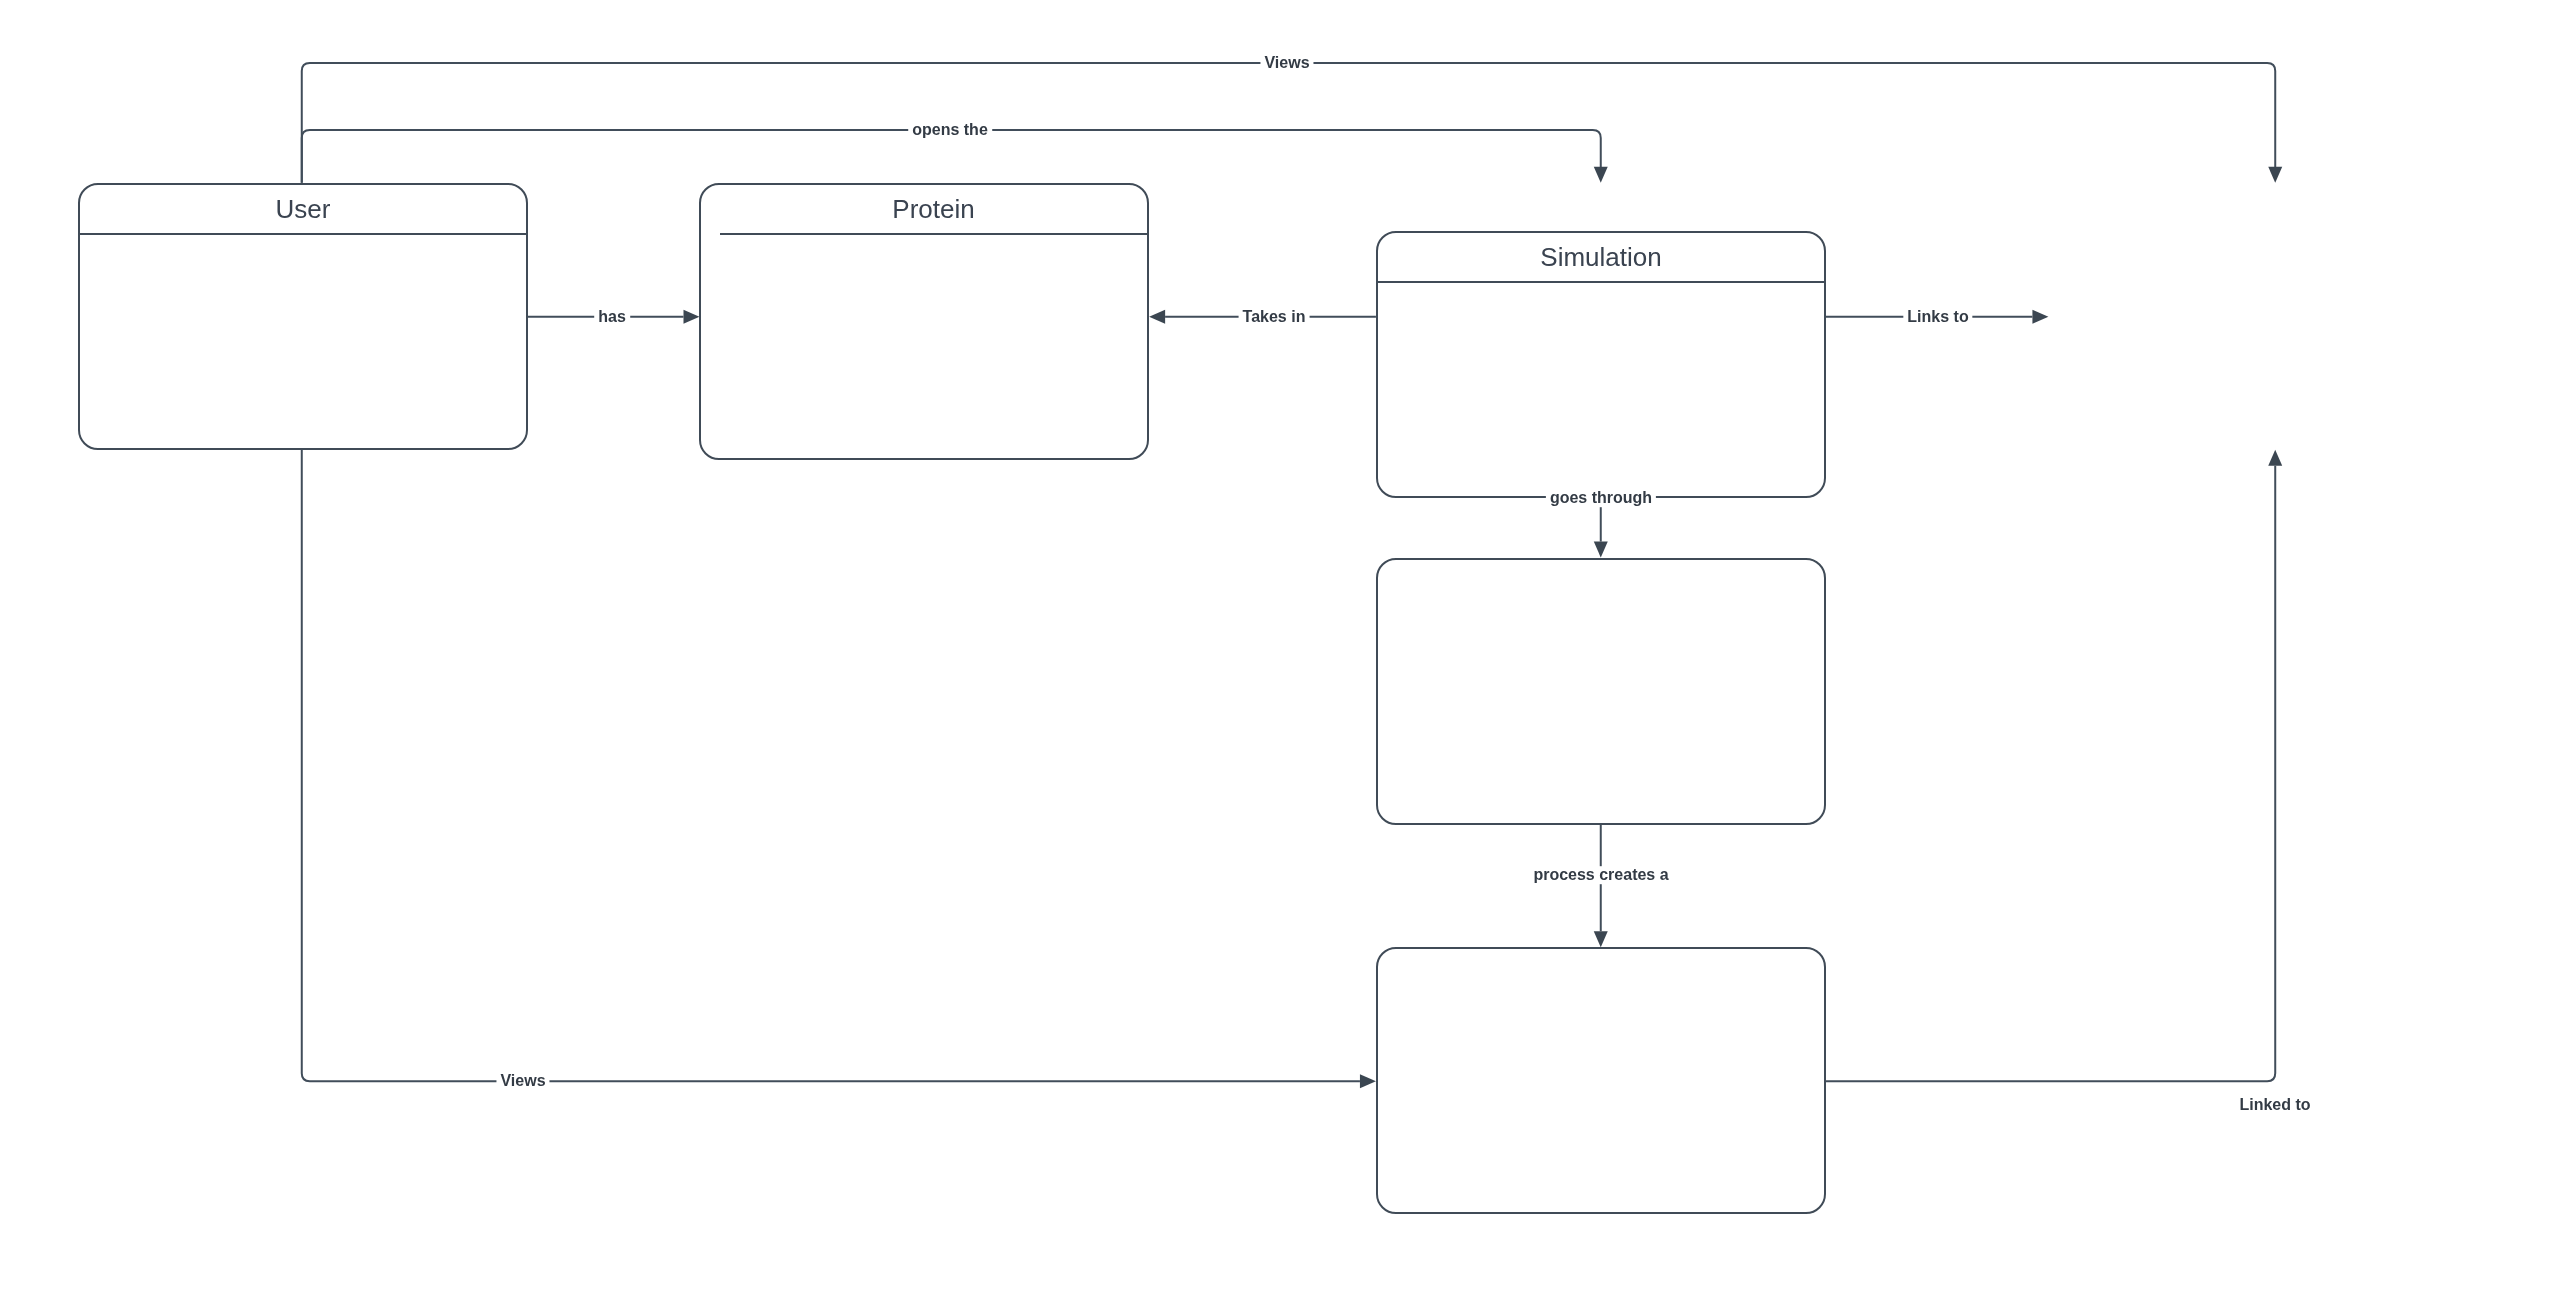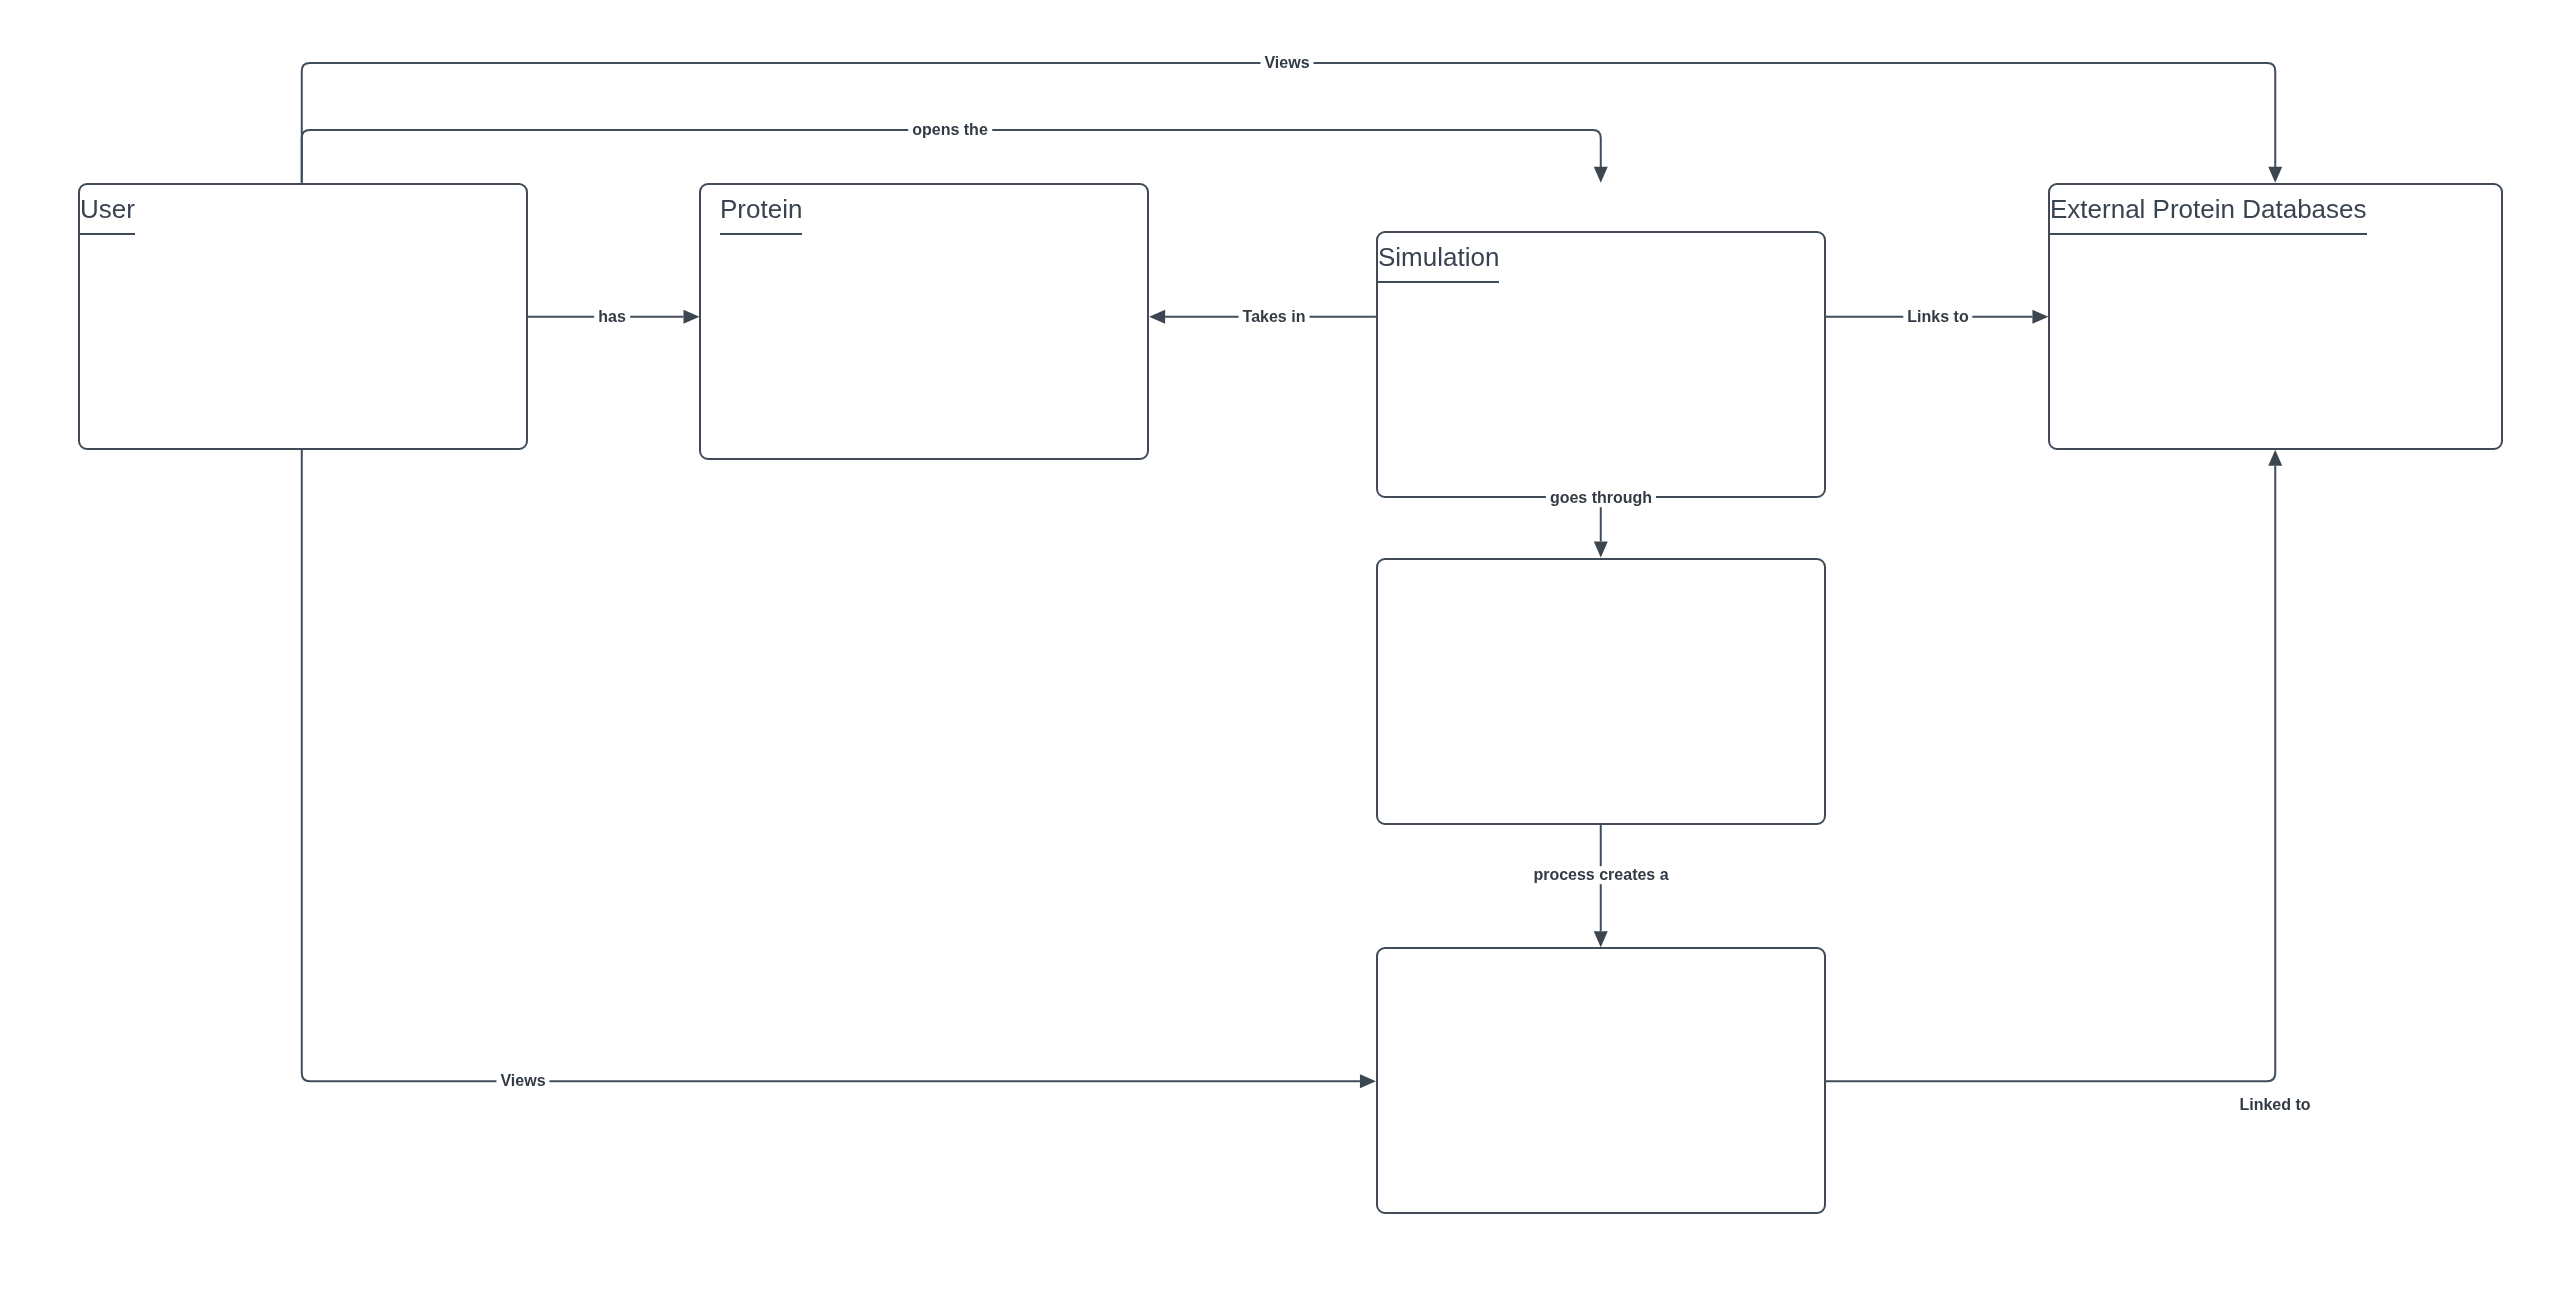--- a/index.html
+++ b/index.html
@@ -9,23 +9,23 @@
     width: 2576px;
     height: 1291px;
     background: #ffffff;
     font-family: "Liberation Sans", sans-serif;
     overflow: hidden;
   }
   .entity {
     position: absolute;
     background: #ffffff;
     border: 2.5px solid #404b57;
-    border-radius: 9px;
+    border-radius: 20px;
     display: flex;
-    flex-direction: row;
+    flex-direction: column;
   }
   .entity-header {
     height: 50px;
     border-bottom: 2.5px solid #404b57;
     display: flex;
     align-items: center;
     justify-content: center;
     flex: 0 0 auto;
   }
   .entity-title {
@@ -111,26 +111,20 @@
     <div class="entity-body"></div>
   </div>
 
   <div class="entity" style="left:1376px; top:183px; width:450px; height:267px;margin-top:48px;">
     <div class="entity-header">
       <span class="entity-title">Simulation</span>
     </div>
     <div class="entity-body"></div>
   </div>
 
-  <div class="entity" style="left:2048px; top:183px; width:455px; height:267px;">
-    <div class="entity-header">
-      <span class="entity-title">External Protein Databases</span>
-    </div>
-    <div class="entity-body"></div>
-  </div>
 
   <div class="entity" style="left:1376px; top:558px; width:450px; height:267px;">
     <div class="entity-body"></div>
   </div>
 
   <div class="entity" style="left:1376px; top:947px; width:450px; height:267px;">
     <div class="entity-body"></div>
   </div>
 
   <div class="edge-label" style="left:1287px; top:63px;">Views</div>

